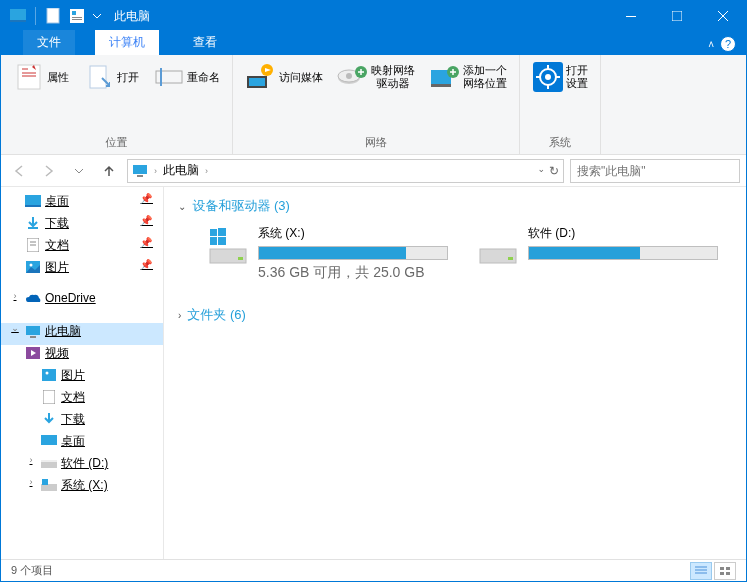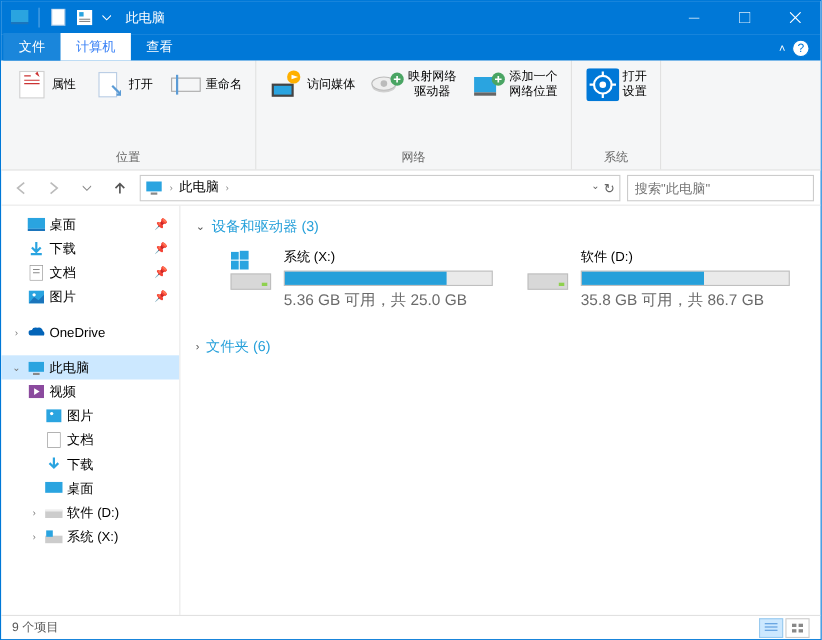--- a/index.html
+++ b/index.html
@@ -9,21 +9,21 @@
 .titlebar { height:30px; background:#0078d7; color:#fff; display:flex; align-items:center; }
 .titlebar .qat { display:flex; align-items:center; padding-left:6px; gap:2px; }
 .titlebar .qat .qbtn { width:22px; height:22px; display:flex; align-items:center; justify-content:center; }
 .titlebar .title { padding-left:10px; font-size:12px; }
 .titlebar .spacer { flex:1; }
 .winbtn { width:46px; height:30px; display:flex; align-items:center; justify-content:center; }
 .divider-v { width:1px; height:18px; background:rgba(255,255,255,.35); margin:0 4px; }
 
 
 .tabbar { height:24px; background:#0078d7; display:flex; align-items:flex-end; padding-left:2px; position:relative; }
-.tab { padding:4px 14px; font-size:12px; color:#fff; cursor:default; }
+.tab { padding:4px 14px; font-size:12px; color:#fff; cursor:default;margin-left:20px; }
 .tab.file { background:#1a86db; color:#fff; }
 .tab.active { background:#fff; color:#3b82f6; }
 .help { position:absolute; right:10px; bottom:3px; color:#0078d7; background:#fff; border-radius:50%; width:16px; height:16px; display:flex; align-items:center; justify-content:center; border:1px solid #0078d7; font-size:11px; }
 .expand { position:absolute; right:32px; bottom:5px; color:#fff; font-size:10px; }
 
 
 .ribbon { height:100px; background:#f5f6f7; border-bottom:1px solid #e1e1e1; display:flex; }
 .group { border-right:1px solid #e1e1e1; padding:4px 8px 2px; display:flex; flex-direction:column; align-items:center; }
 .group-items { display:flex; gap:6px; flex:1; align-items:flex-start; }
 .group-label { font-size:11px; color:#666; padding:2px 0; }
@@ -41,21 +41,21 @@
 .addrbar { flex:1; height:24px; border:1px solid #ccc; display:flex; align-items:center; padding:0 4px; gap:6px; }
 .addrbar .crumb { font-size:12px; }
 .addrbar .sep { color:#888; font-size:9px; }
 .addr-actions { margin-left:auto; display:flex; gap:4px; color:#666; }
 .searchbox { width:170px; height:24px; border:1px solid #ccc; display:flex; align-items:center; padding:0 6px; color:#888; gap:6px; }
 .searchbox input { border:none; outline:none; flex:1; font-size:12px; color:#888; }
 
 
 .body { display:flex; height:calc(582px - 30px - 24px - 100px - 32px - 22px - 2px); }
 .nav { width:163px; border-right:1px solid #e8e8e8; padding:6px 0; overflow:hidden; }
-.nav-item { display:flex; align-items:center; height:22px; padding-left:8px; gap:4px; font-size:12px; cursor:default; }
+.nav-item { display:flex; align-items:flex-start; height:22px; padding-left:8px; gap:4px; font-size:12px; cursor:default;text-decoration:underline; }
 .nav-item.selected { background:#cce8ff; }
 .nav-item .tw { width:12px; color:#777; font-size:9px; text-align:center; }
 .nav-item .nico { width:16px; height:16px; display:flex; align-items:center; justify-content:center; }
 .nav-item .pin { margin-left:auto; margin-right:10px; color:#888; font-size:10px; }
 .nav-sep { height:10px; }
 
 .content { flex:1; padding:10px 14px; overflow:auto; }
 .section-hdr { display:flex; align-items:center; gap:6px; color:#26a0da; font-size:13px; margin-bottom:10px; }
 .section-hdr .chev { font-size:10px; color:#555; }
 .drives { display:flex; gap:30px; margin-left:30px; margin-bottom:24px; }
@@ -451,21 +451,20 @@
             <svg width="40" height="38">
               <rect x="2" y="22" width="36" height="14" fill="#d8d8d8" stroke="#bcbcbc"></rect>
               <rect x="30" y="30" width="5" height="3" fill="#8fd14f"></rect>
             </svg>
           </div>
         <div class="dinfo">
           <div class="dname">软件 (D:)</div>
           <div class="bar">
               <div class="fill" style="width:59%"></div>
             </div>
-          <div class="dtext">35.8 GB 可用，共 86.7 GB</div>
         </div>
       </div>
     </div>
     <div class="section-hdr">
       <span class="chev">›</span>
       <span>文件夹 (6)</span>
     </div>
   </div>
 </div>
 

